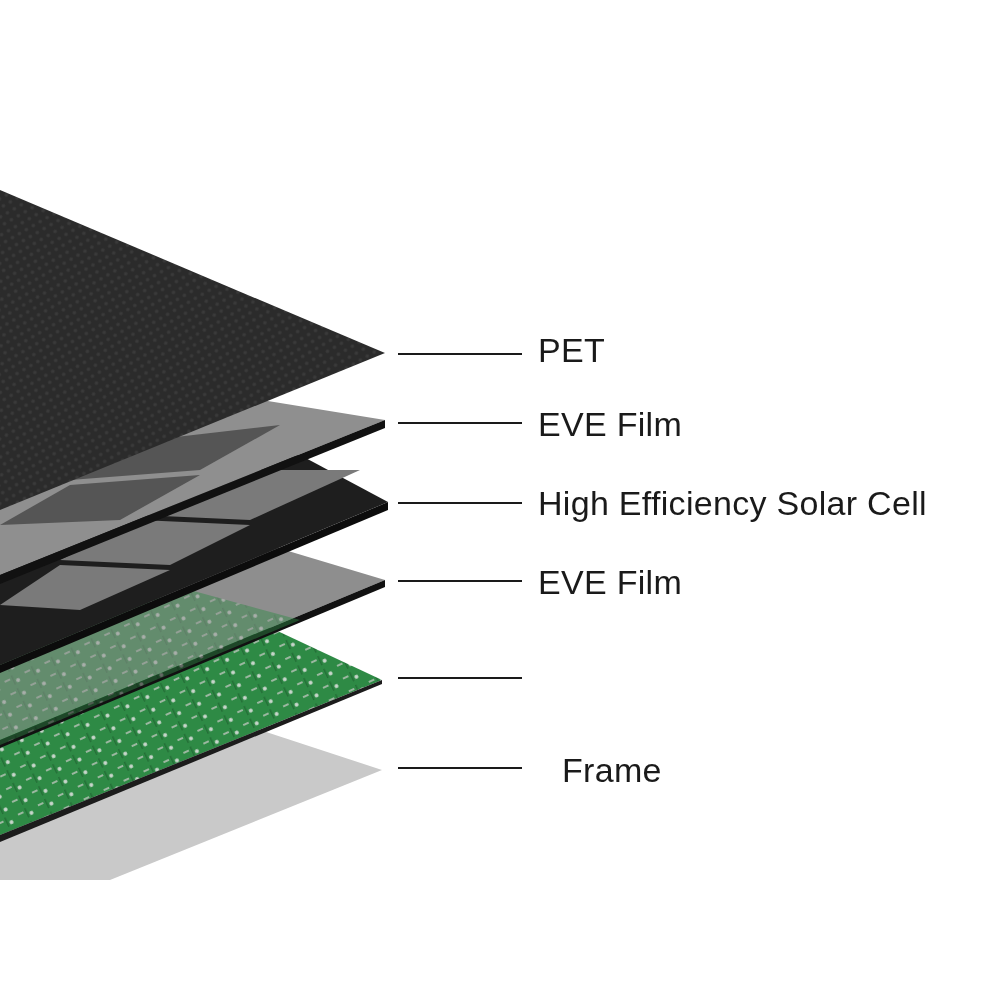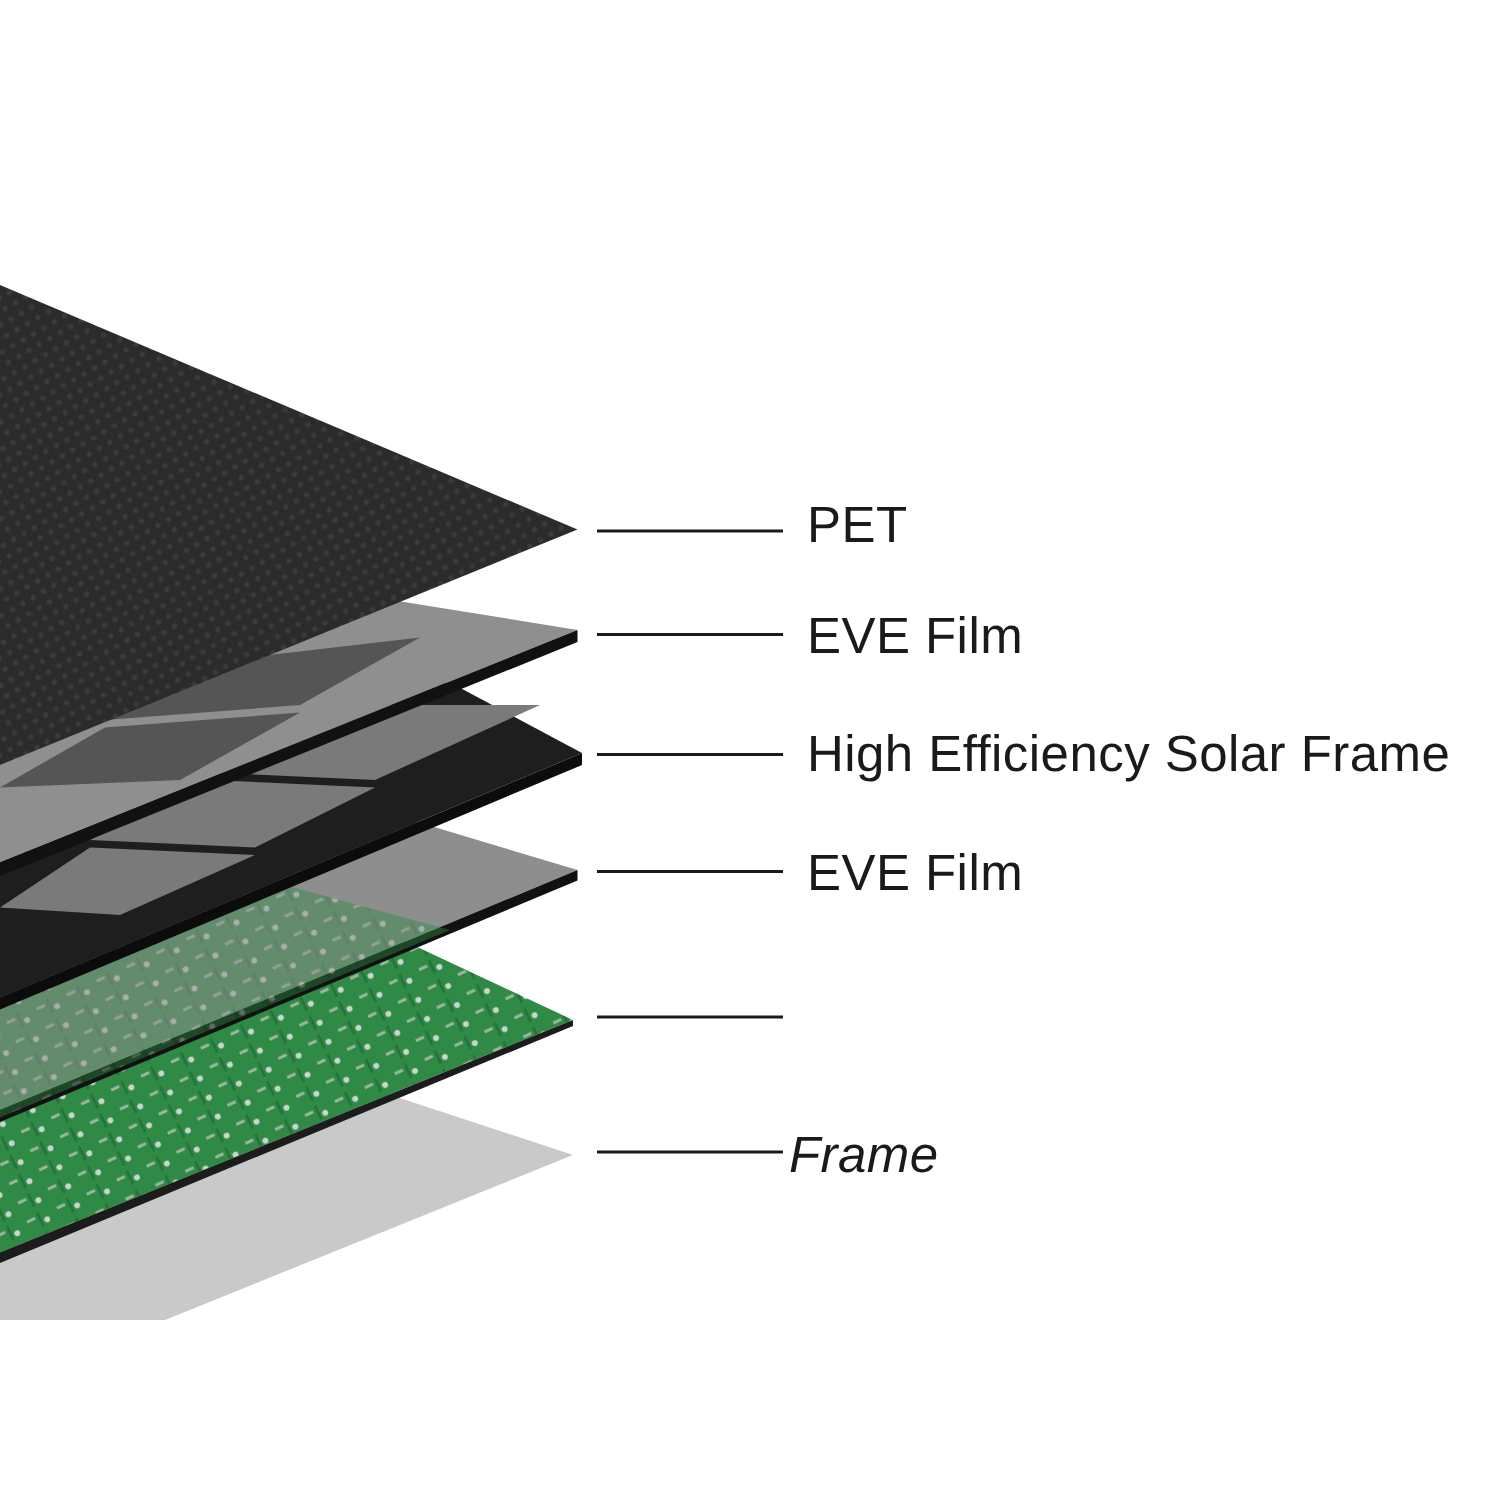--- a/index.html
+++ b/index.html
@@ -68,16 +68,16 @@
       <line x1="398" y1="423" x2="522" y2="423"></line>
       <line x1="398" y1="503" x2="522" y2="503"></line>
       <line x1="398" y1="581" x2="522" y2="581"></line>
       <line x1="398" y1="678" x2="522" y2="678"></line>
       <line x1="398" y1="768" x2="522" y2="768"></line>
     </g>
   </svg>
 
   <div class="label" style="left:538px; top:333px;">PET</div>
   <div class="label" style="left:538px; top:407px;">EVE Film</div>
-  <div class="label" style="left:538px; top:486px;">High Efficiency Solar Frame</div>
+  <div class="label" style="left:538px; top:486px;">High Efficiency Solar Cell</div>
   <div class="label" style="left:538px; top:565px;">EVE Film</div>
-  <div class="label" style="left:526px; top:753px;font-style:italic;">Frame</div>
+  <div class="label" style="left:562px; top:753px;">Frame</div>
 </div>
 
 </body></html>

